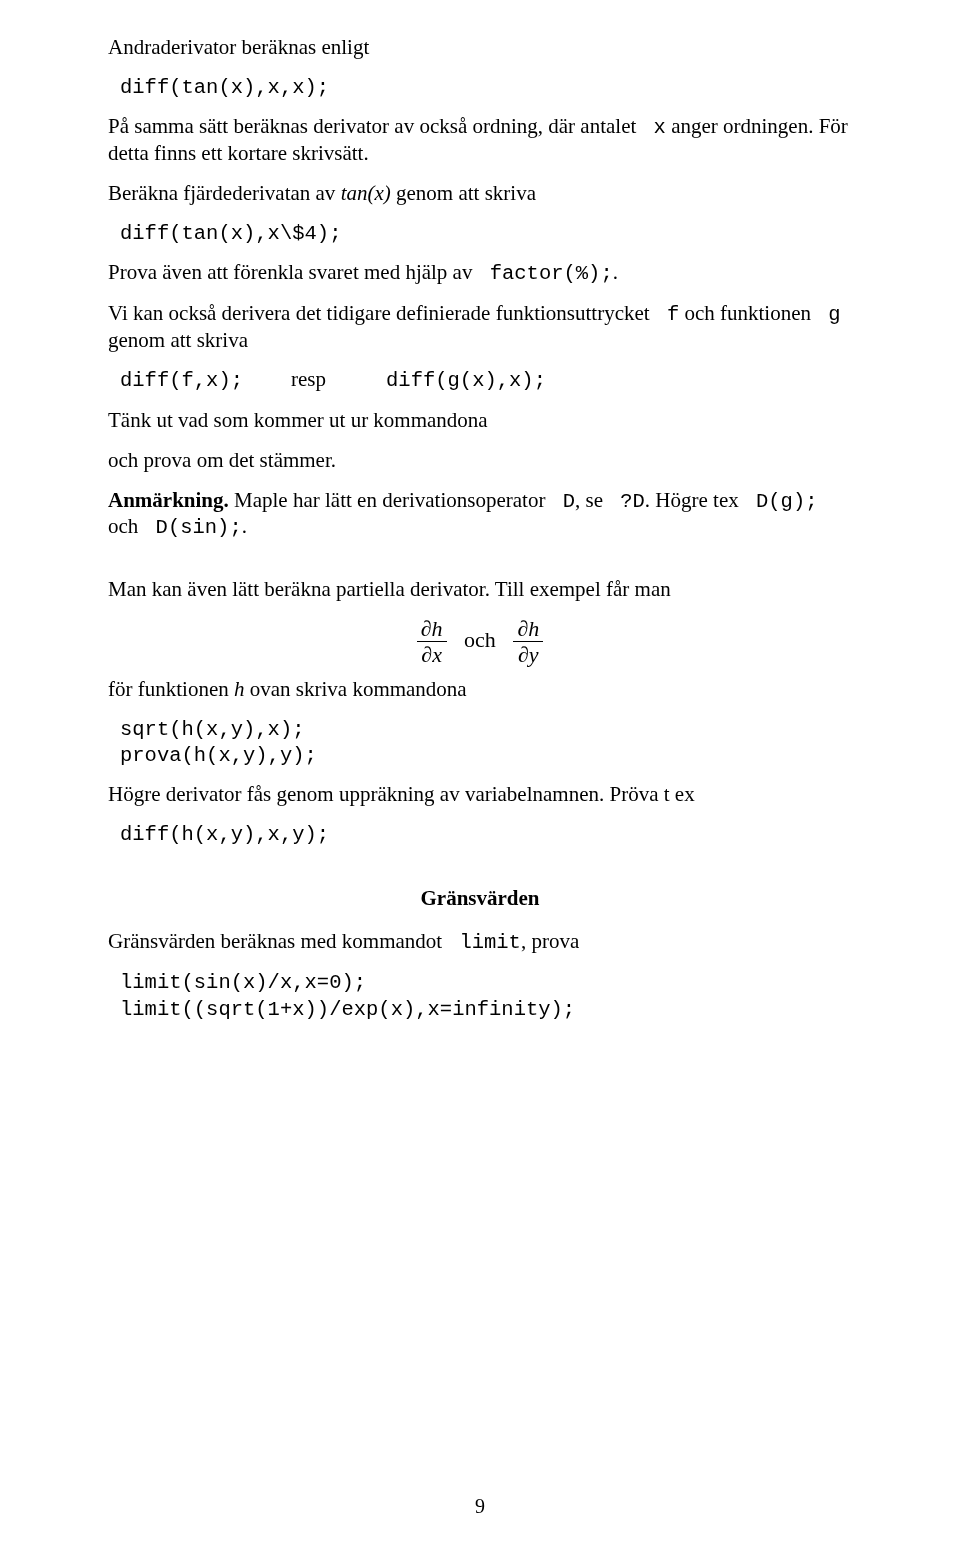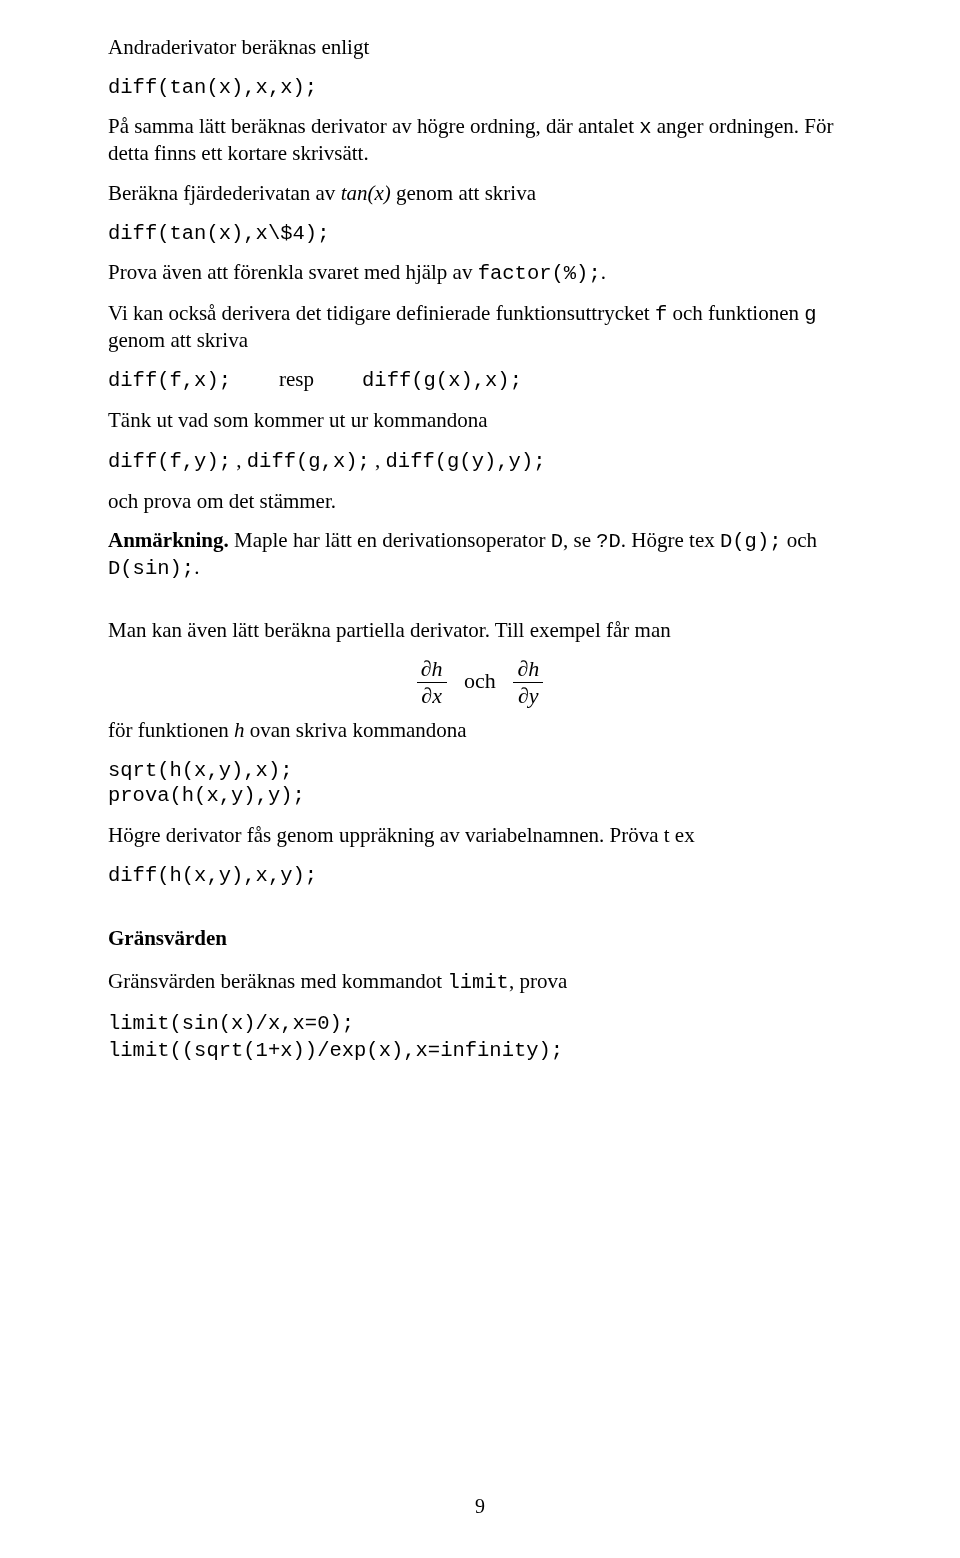--- a/index.html
+++ b/index.html
@@ -20,30 +20,31 @@
     p {
       font-size: 21px;
       line-height: 1.23;
       margin: 0 0 14px 0;
       color: #000;
     }
     .code {
       font-family: "Courier New", Courier, monospace;
       font-size: 20.5px;
       line-height: 1.25;
-      margin: 0 0 14px 0;
+      margin: 0 0 14px 12px;
       white-space: pre;
     }
     .math-italic { font-style: italic; font-family: "Times New Roman", serif; }
     .bold { font-weight: bold; text-align: right; }
     .indent-gap { display: inline-block; }
     .section-heading {
       font-weight: bold;
       font-size: 21px;
       margin: 38px 0 18px 0;
+      text-align: center;
     }
     .center-math {
       text-align: center;
       font-size: 22px;
       margin: 6px 0 10px 0;
     }
     .frac {
       display: inline-block;
       vertical-align: middle;
       text-align: center;
@@ -65,21 +66,21 @@
 </head>
 <body>
 
 <div class="page">
 
   <p>Andraderivator beräknas enligt</p>
 
   <div class="code">diff(tan(x),x,x);</div>
 
   <p>
-    <span>På samma lätt beräknas derivator av högre ordning, där antalet </span><span class="code" style="display:inline">x</span><span> anger ordningen. För detta finns ett kortare skrivsätt.</span>
+    <span>På samma sätt beräknas derivator av också ordning, där antalet </span><span class="code" style="display:inline">x</span><span> anger ordningen. För detta finns ett kortare skrivsätt.</span>
   </p>
 
   <p>
     <span>Beräkna fjärdederivatan av </span><span class="math-italic">tan(<span style="font-style:italic">x</span>)</span><span> genom att skriva</span>
   </p>
 
   <div class="code">diff(tan(x),x\$4);</div>
 
   <p>
     <span>Prova även att förenkla svaret med hjälp av </span><span class="code" style="display:inline">factor(%);</span><span>.</span>
@@ -88,23 +89,20 @@
   <p>
     <span>Vi kan också derivera det tidigare definierade funktionsuttrycket </span><span class="code" style="display:inline">f</span><span> och funktionen </span><span class="code" style="display:inline">g</span><span> genom att skriva</span>
   </p>
 
   <p>
     <span class="code" style="display:inline">diff(f,x);</span><span class="indent-gap" style="width:48px"></span><span>resp</span><span class="indent-gap" style="width:48px"></span><span class="code" style="display:inline">diff(g(x),x);</span>
   </p>
 
   <p>Tänk ut vad som kommer ut ur kommandona</p>
 
-  <p>
-    <span class="code" style="display:inline">diff(f,y);</span><span> , </span><span class="code" style="display:inline">diff(g,x);</span><span> , </span><span class="code" style="display:inline">diff(g(y),y);</span>
-  </p>
 
   <p>och prova om det stämmer.</p>
 
   <p>
     <span class="bold">Anmärkning.</span><span> Maple har lätt en derivationsoperator  </span><span class="code" style="display:inline">D</span><span>, se </span><span class="code" style="display:inline">?D</span><span>. Högre tex </span><span class="code" style="display:inline">D(g);</span><span> och </span><span class="code" style="display:inline">D(sin);</span><span>.</span>
   </p>
 
   <p style="margin-top:36px">Man kan även lätt beräkna partiella derivator. Till exempel får man</p>
 
   <div class="center-math">

